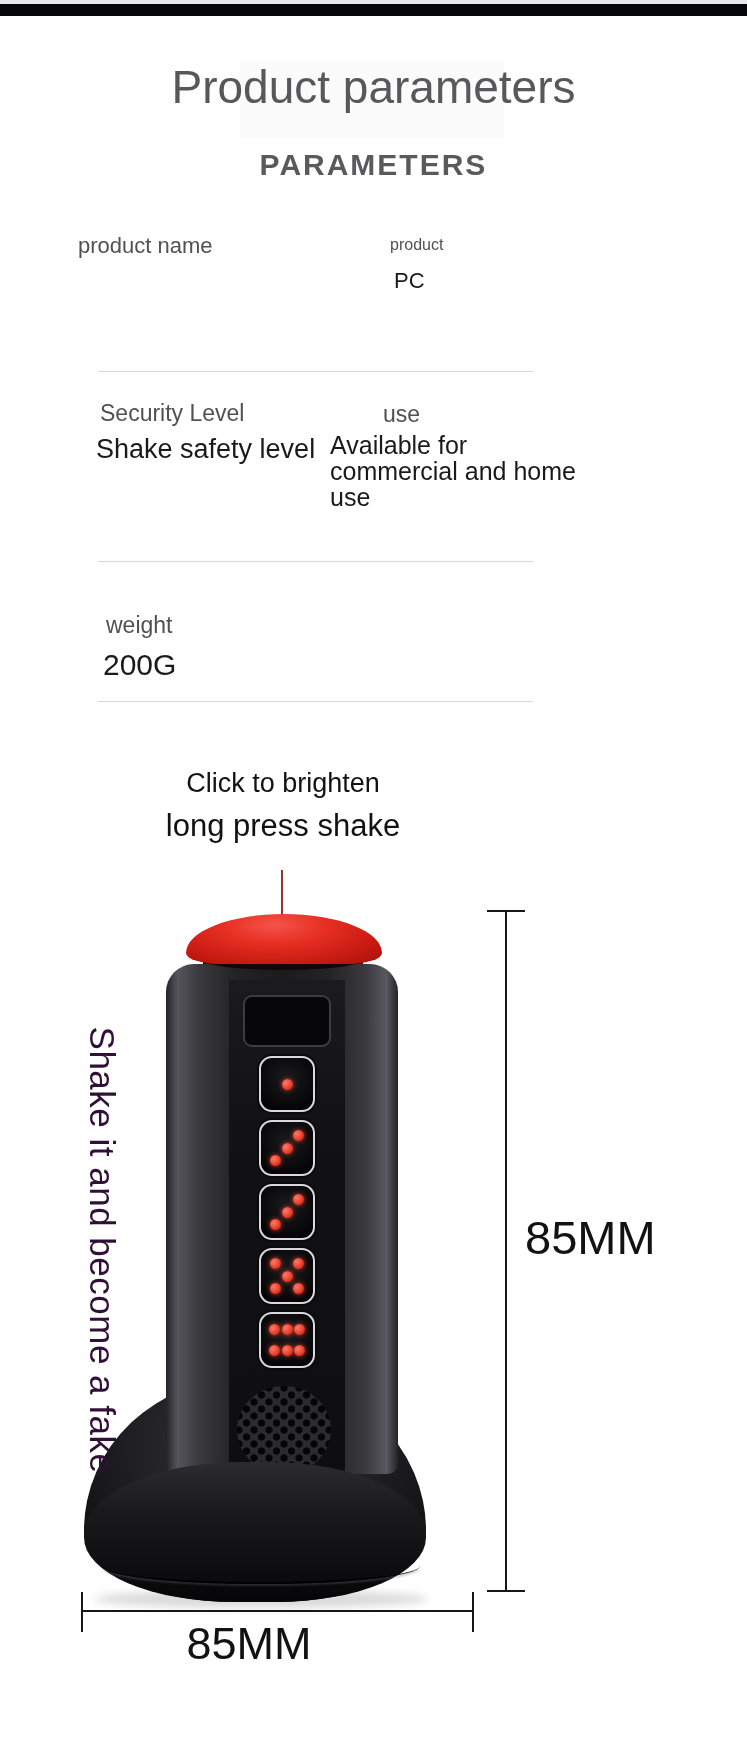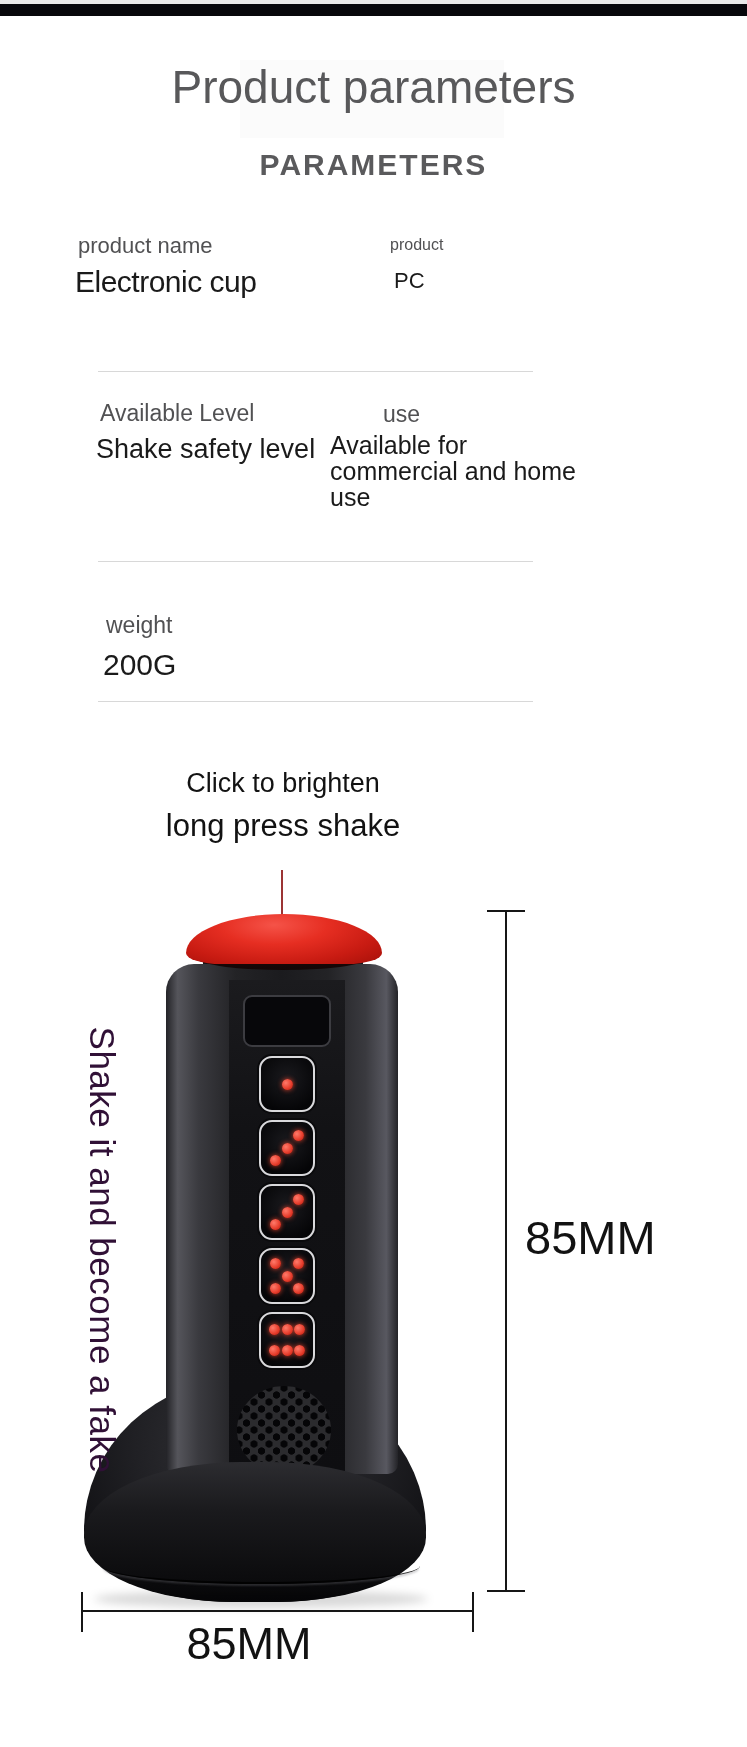--- a/index.html
+++ b/index.html
@@ -99,26 +99,25 @@
 
 <div class="canvas">
 
   <div class="abs topbar"></div>
 
   <div class="abs title-bg"></div>
   <div class="abs title">Product parameters</div>
   <div class="abs subtitle">PARAMETERS</div>
 
   <div class="abs sl r1ll">product name</div>
-  <div class="abs sv r1lv">Electronic cup</div>
   <div class="abs sl r1rl">product</div>
   <div class="abs sv r1rv">PC</div>
   <div class="abs divider dv1"></div>
 
-  <div class="abs sl r2ll">Available Level</div>
+  <div class="abs sl r2ll">Security Level</div>
   <div class="abs sv r2lv">Shake safety level</div>
   <div class="abs sl r2rl">use</div>
   <div class="abs sv r2rv">Available for commercial and home use</div>
   <div class="abs divider dv2"></div>
 
   <div class="abs sl r3ll">weight</div>
   <div class="abs sv r3lv">200G</div>
   <div class="abs divider dv3"></div>
 
   <div class="abs cap1">Click to brighten</div>

